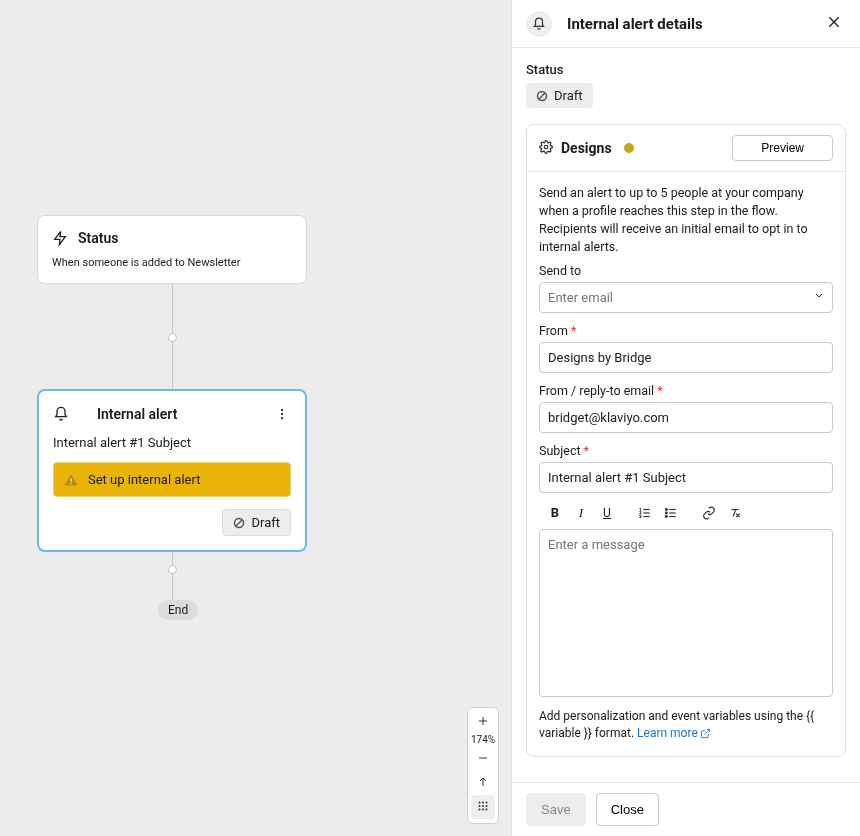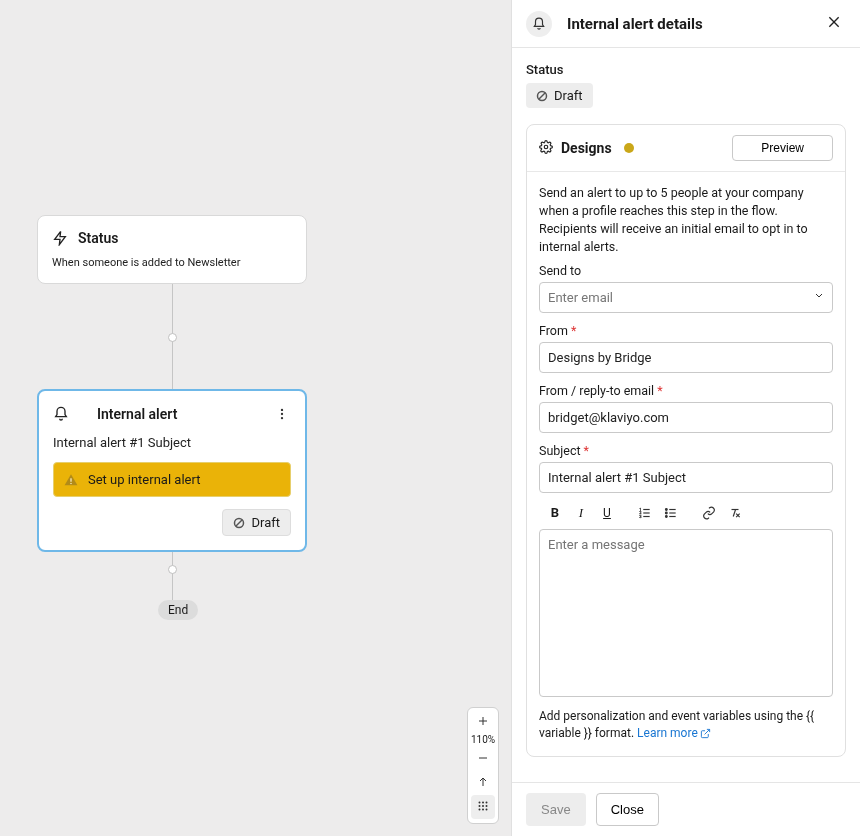--- a/index.html
+++ b/index.html
@@ -407,21 +407,21 @@
 
   <div class="end-pill">End</div>
 
   <div class="zoom-controls">
     <div>
       <svg width="12" height="12" viewBox="0 0 24 24" stroke="#333" stroke-width="2">
           <line x1="12" y1="4" x2="12" y2="20"></line>
           <line x1="4" y1="12" x2="20" y2="12"></line>
         </svg>
     </div>
-    <div class="zoom-label">110%</div>
+    <div class="zoom-label">174%</div>
     <div>
       <svg width="12" height="12" viewBox="0 0 24 24" stroke="#333" stroke-width="2">
           <line x1="4" y1="12" x2="20" y2="12"></line>
         </svg>
     </div>
     <div>
       <svg width="12" height="14" viewBox="0 0 24 24" fill="none" stroke="#333" stroke-width="2">
           <line x1="12" y1="22" x2="12" y2="6"></line>
           <polyline points="6 12 12 6 18 12"></polyline>
         </svg>

